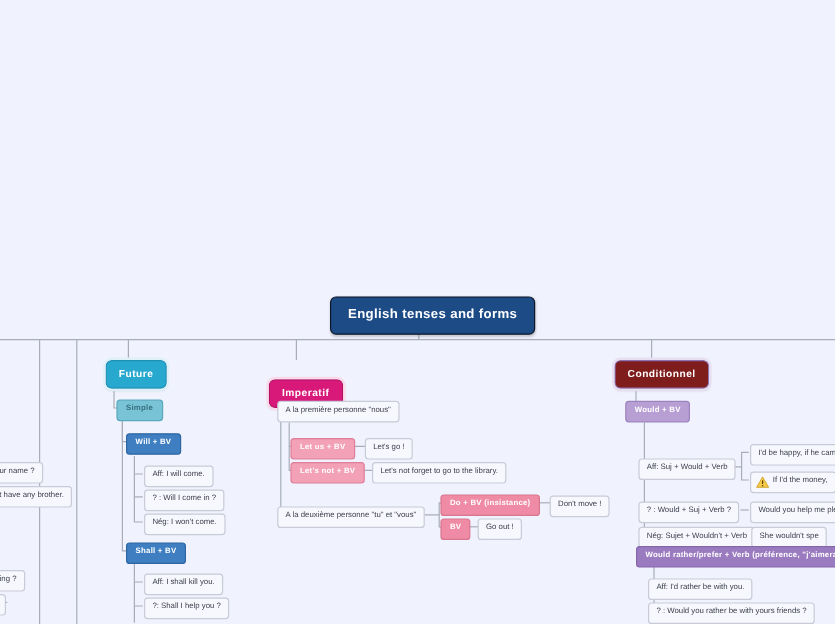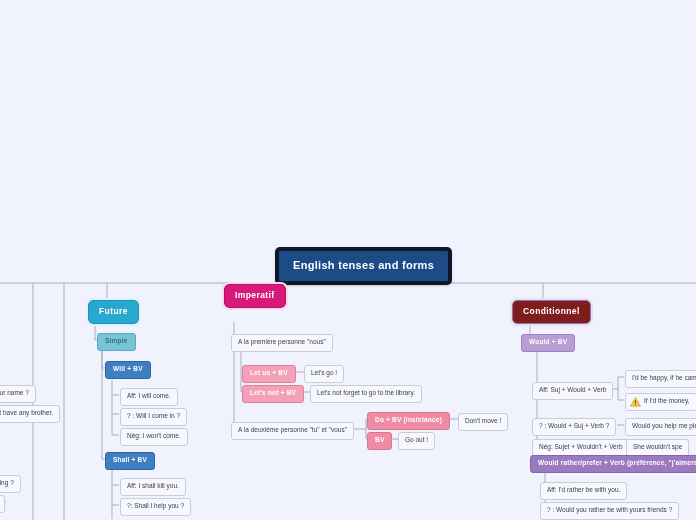--- a/index.html
+++ b/index.html
@@ -34,21 +34,21 @@
     position: absolute;
     box-sizing: border-box;
     white-space: nowrap;
     line-height: 1;
     border-radius: 3px;
   }
 
   
   .root {
     background: #1d4b86;
-    border: 4px solid #0f172a;
+    border: 1px solid #0f172a;
     color: #ffffff;
     font-weight: bold;
     font-size: 11px;
     padding: 9px 14px 10px 14px;
     border-radius: 5px;
     letter-spacing: .3px;
     box-shadow: 0 1px 2px rgba(0,0,0,.18);
   }
 
   
@@ -185,21 +185,21 @@
   <div class="node chip blue" style="left:105px; top:452px;">Shall + BV</div>
 
   <div class="node leaf" style="left:120px; top:478px;">Aff: I shall kill you.</div>
   <div class="node leaf" style="left:120px; top:498px;">?: Shall I help you ?</div>
 
   <div class="node leaf" style="left:-28px; top:385px;">at is your name ?</div>
   <div class="node leaf" style="left:-32px; top:405px;">e doesn't have any brother.</div>
   <div class="node leaf" style="left:-20px; top:475px;">u doing ?</div>
   <div class="node leaf" style="left:-22px; top:495px;">ring.</div>
 
-  <div class="node branch imperatif" style="left:224px; top:284px;text-align:center;">Imperatif</div>
+  <div class="node branch imperatif" style="left:224px; top:316px;text-align:center;">Imperatif</div>
 
   <div class="node leaf" style="left:231px; top:334px;">A la première personne "nous"</div>
 
   <div class="node chip pink" style="left:242px; top:365px;">Let us + BV</div>
   <div class="node leaf" style="left:304px; top:365px;">Let's go !</div>
 
   <div class="node chip pink" style="left:242px; top:385px;">Let's not + BV</div>
   <div class="node leaf" style="left:310px; top:385px;">Let's not forget to go to the library.</div>
 
   <div class="node leaf" style="left:231px; top:422px;">A la deuxième personne "tu" et "vous"</div>

